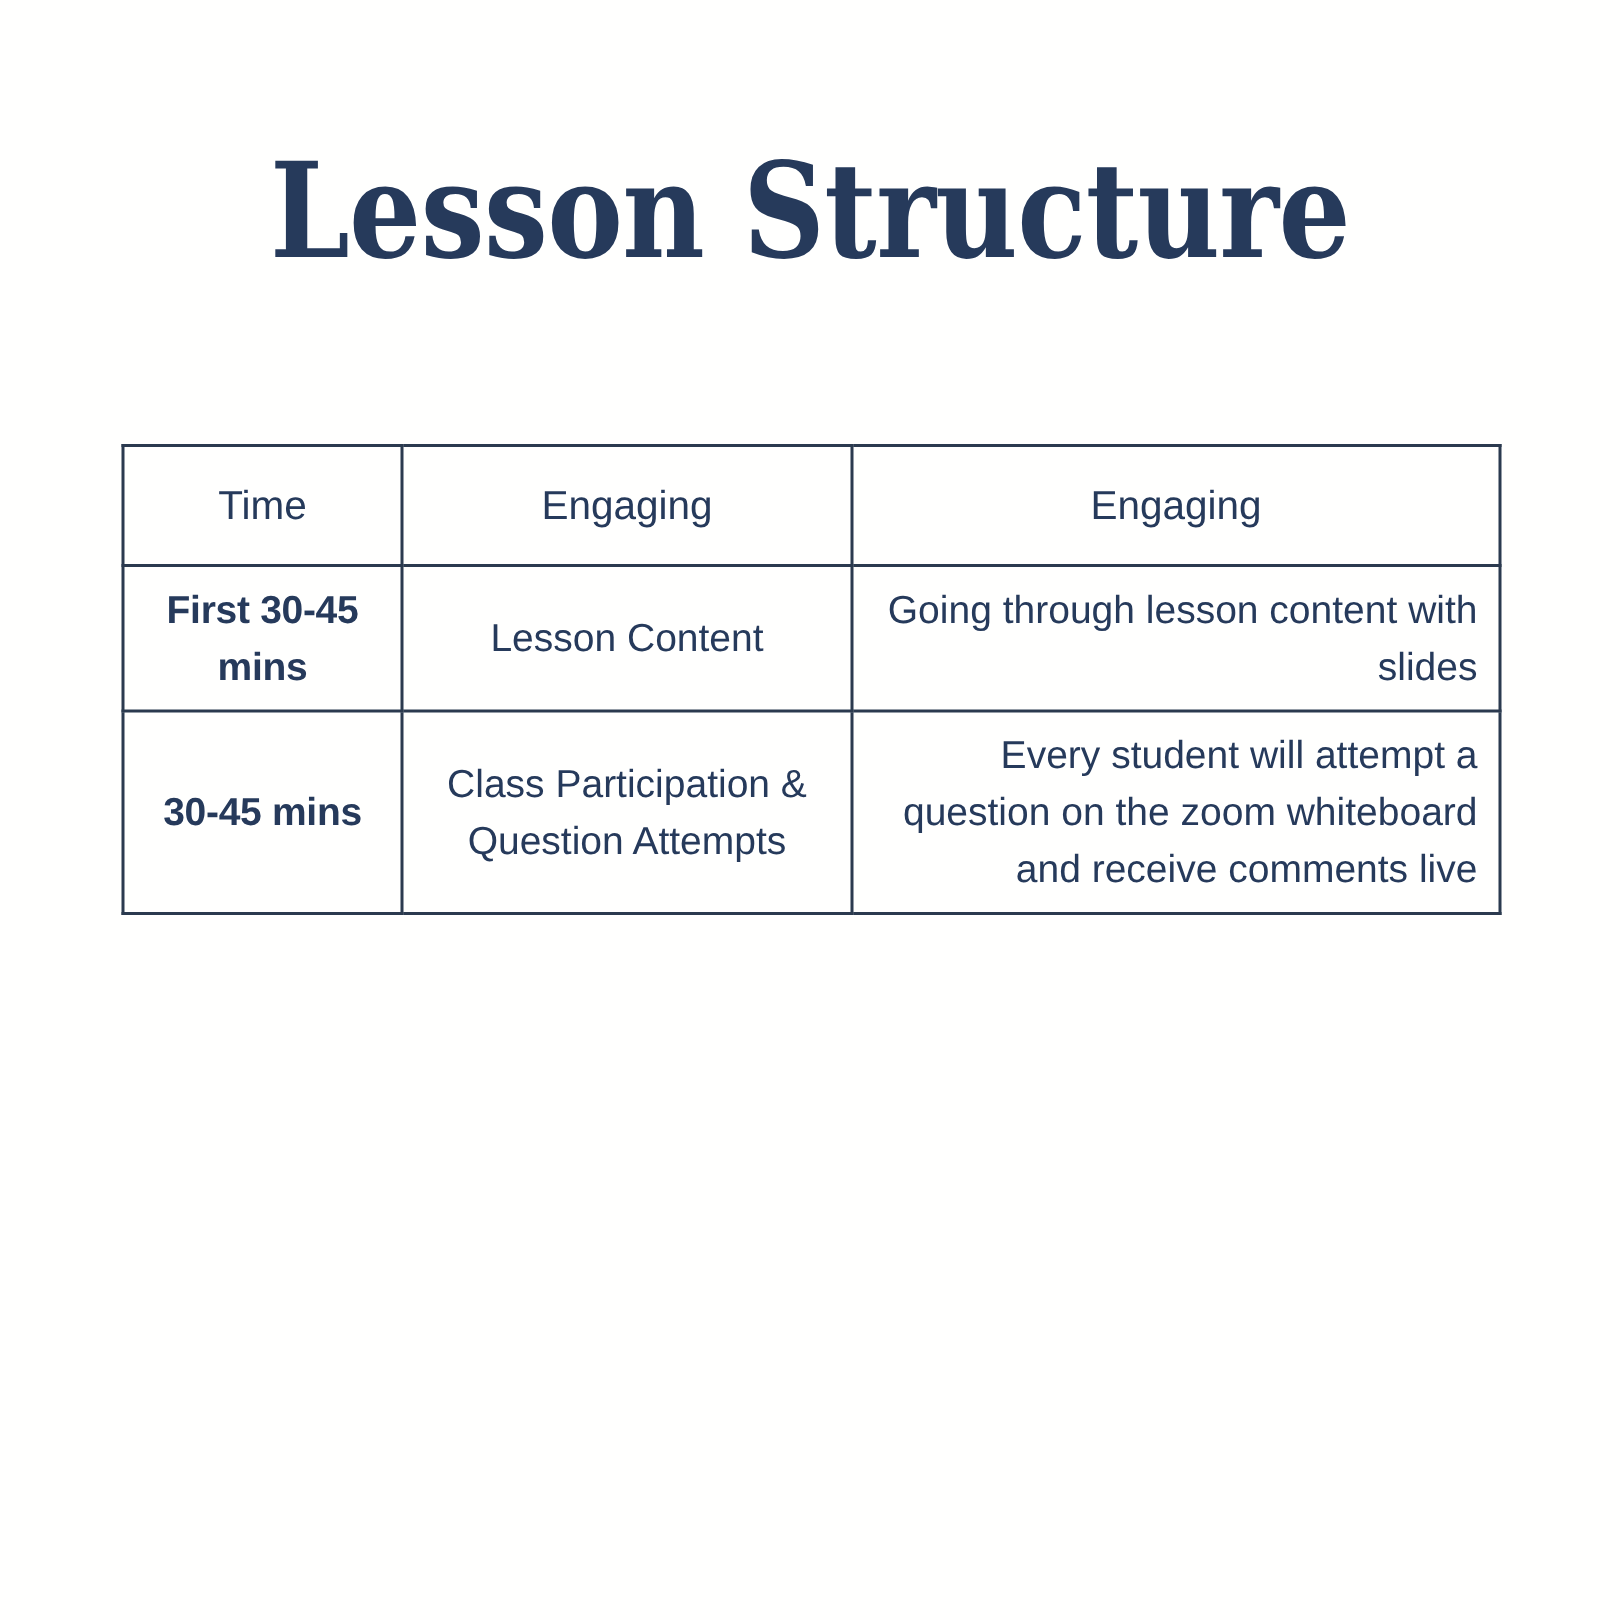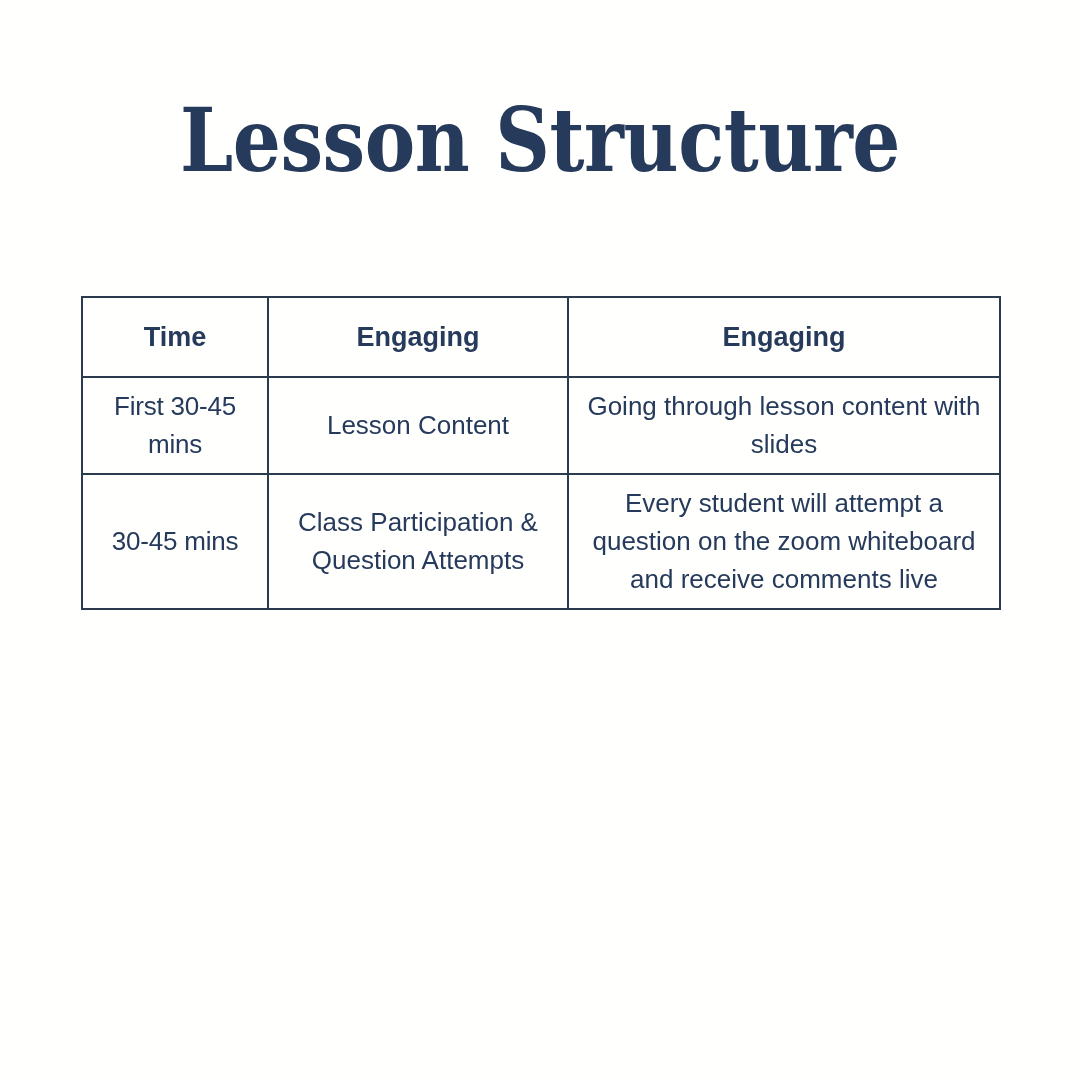--- a/index.html
+++ b/index.html
@@ -63,49 +63,50 @@
   table.lesson-table td {
     border: 2px solid #2b3a4f;
     padding: 10px 12px;
     vertical-align: middle;
     text-align: center;
     color: #263a5b;
   }
 
   
   table.lesson-table thead th {
-    font-weight: 700;
+    font-weight: 400;
     font-size: 27px;
     line-height: 1.2;
     height: 58px;
   }
 
   
   table.lesson-table tbody td {
     font-weight: 400;
     font-size: 26px;
     line-height: 1.45;
   }
 
   
   table.lesson-table tbody td.col-time {
-    font-weight: 400;
+    font-weight: 700;
     font-size: 26px;
     letter-spacing: -0.2px;
   }
 
   table.lesson-table tbody td.col-activity {
     font-size: 26px;
     border-radius: 28px;
   }
 
   table.lesson-table tbody td.col-remarks {
     font-size: 26px;
     padding-left: 14px;
     padding-right: 14px;
+    text-align: right;
   }
 
   
   tr[data-row="0"] td { height: 74px; }
   tr[data-row="1"] td { height: 74px; }
   tr[data-row="2"] td { height: 112px; }
   tr[data-row="3"] td { height: 112px; }
 </style>
 </head>
 <body>

